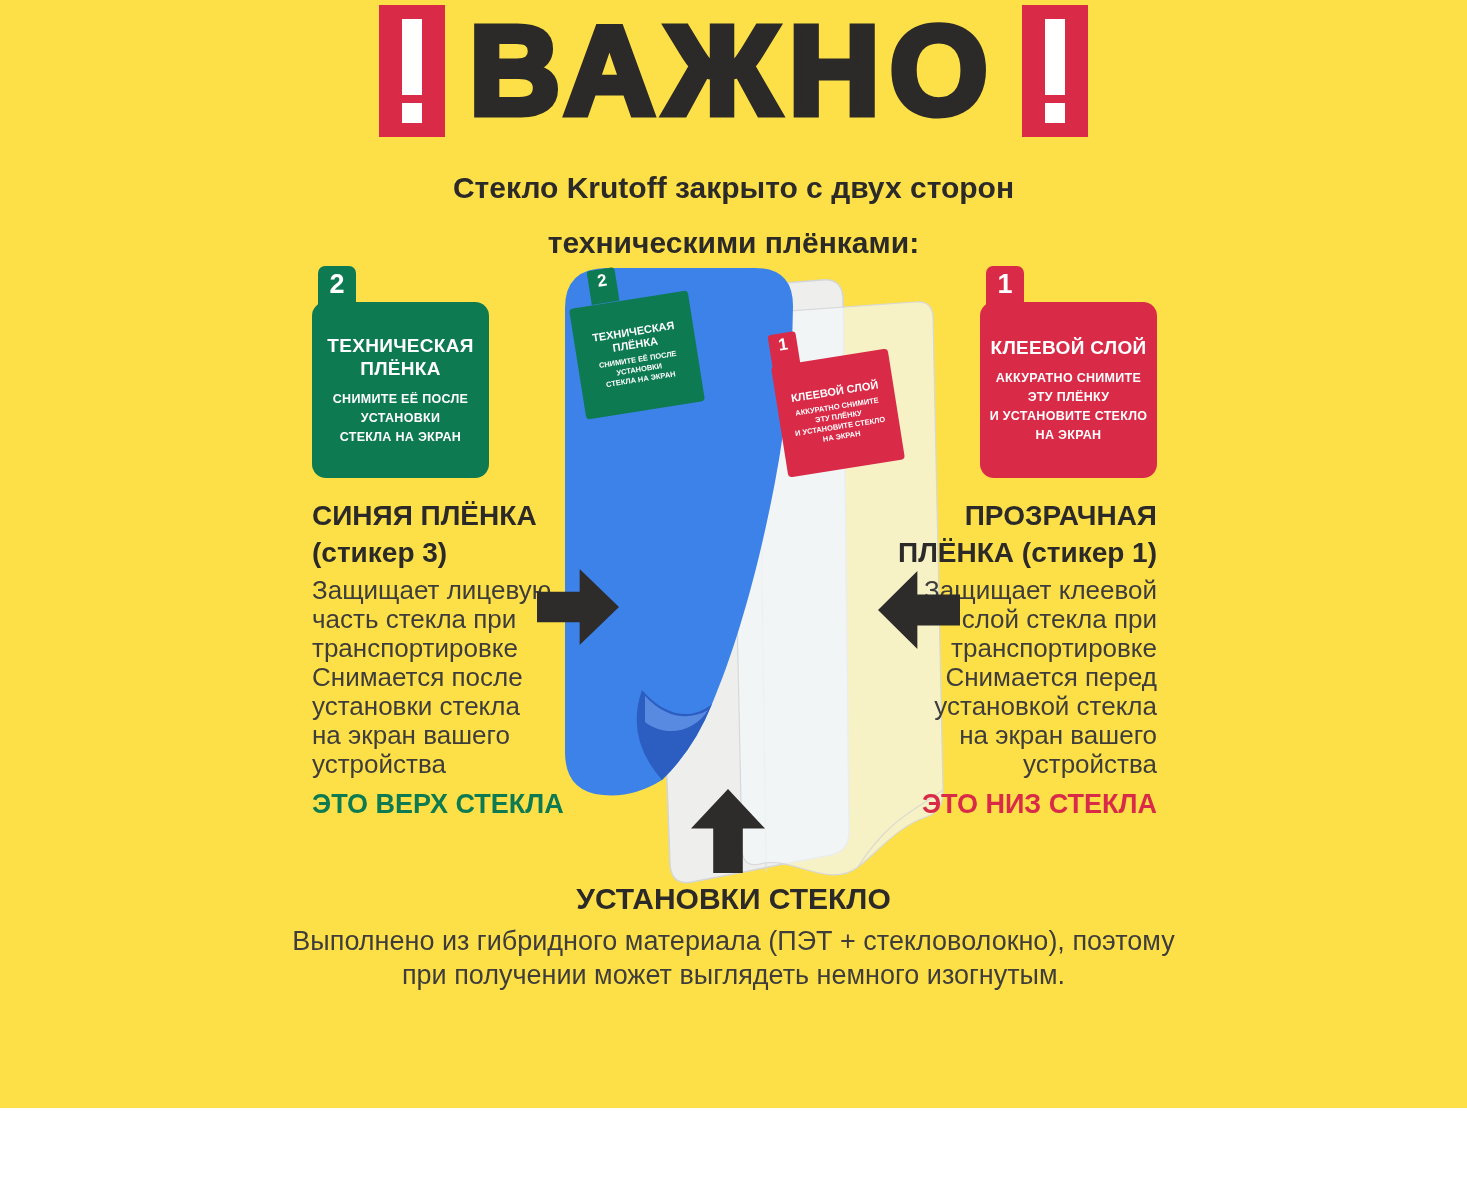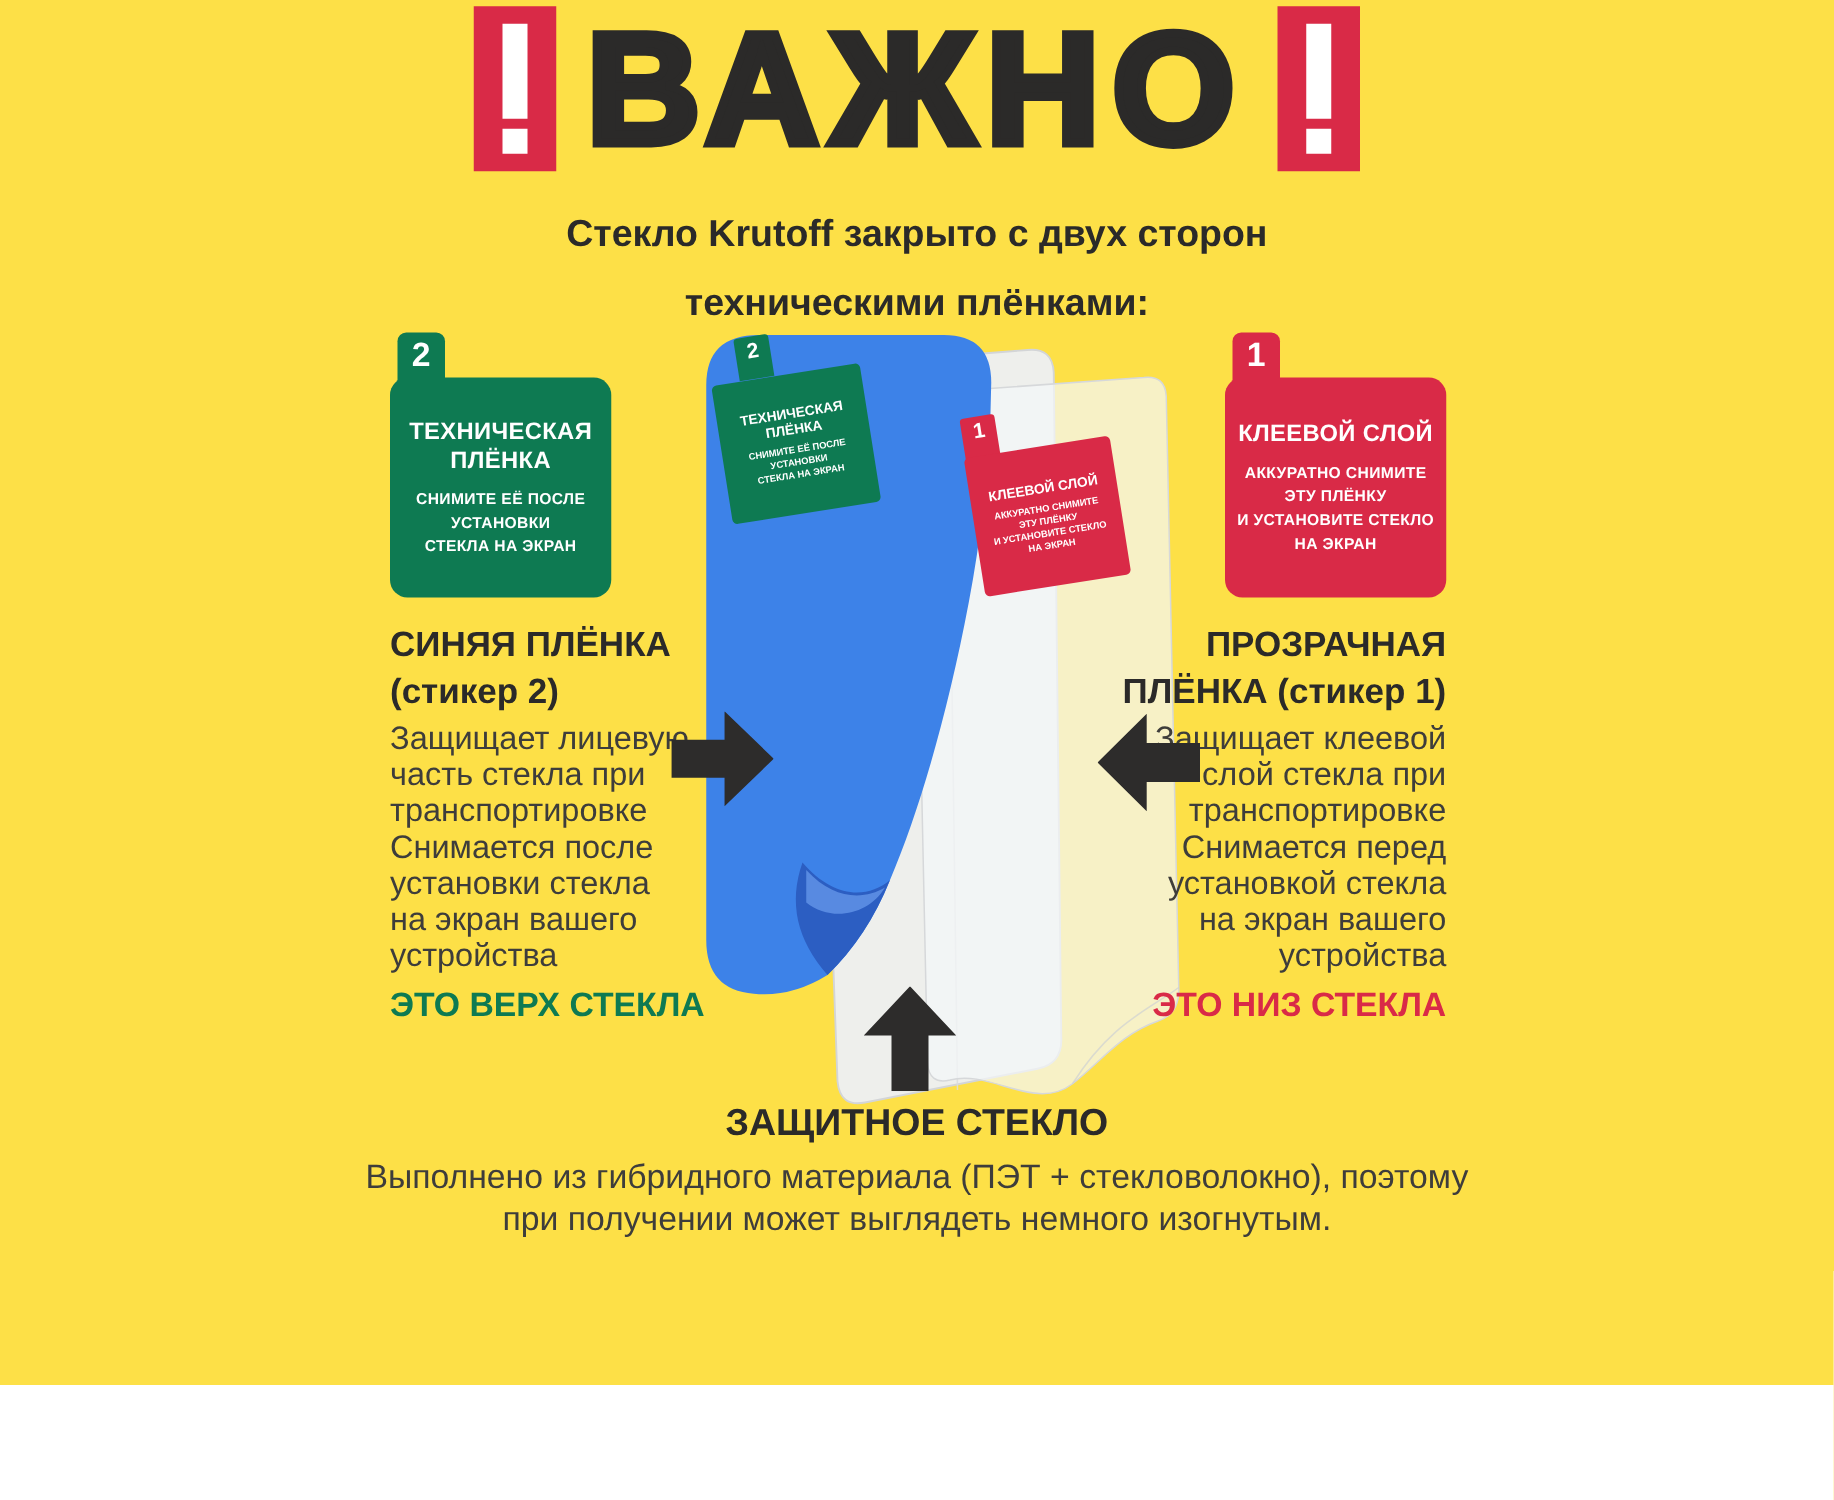--- a/index.html
+++ b/index.html
@@ -150,21 +150,21 @@
 И УСТАНОВИТЕ СТЕКЛО
 НА ЭКРАН</div>
   </div>
 
   <div class="arrow" id="arrow-right"></div>
   <div class="arrow" id="arrow-left"></div>
   <div class="arrow" id="arrow-up"></div>
 
   <div class="col" id="left-col">
     <div class="col-heading">СИНЯЯ ПЛЁНКА
-(стикер 2)</div>
+(стикер 3)</div>
     <div class="col-para p1">Защищает лицевую
 часть стекла при
 транспортировке</div>
     <div class="col-para p2">Снимается после
 установки стекла
 на экран вашего
 устройства</div>
     <div class="col-emph emph-green">ЭТО ВЕРХ СТЕКЛА</div>
   </div>
 
@@ -175,19 +175,19 @@
 слой стекла при
 транспортировке</div>
     <div class="col-para p2">Снимается перед
 установкой стекла
 на экран вашего
 устройства</div>
     <div class="col-emph emph-red">ЭТО НИЗ СТЕКЛА</div>
   </div>
 
   <div class="glass-sec">
-    <div class="glass-heading">ЗАЩИТНОЕ СТЕКЛО</div>
+    <div class="glass-heading">УСТАНОВКИ СТЕКЛО</div>
     <div class="glass-body">Выполнено из гибридного материала (ПЭТ + стекловолокно), поэтому
 при получении может выглядеть немного изогнутым.</div>
   </div>
 
 
 </div>
 
 </body></html>

